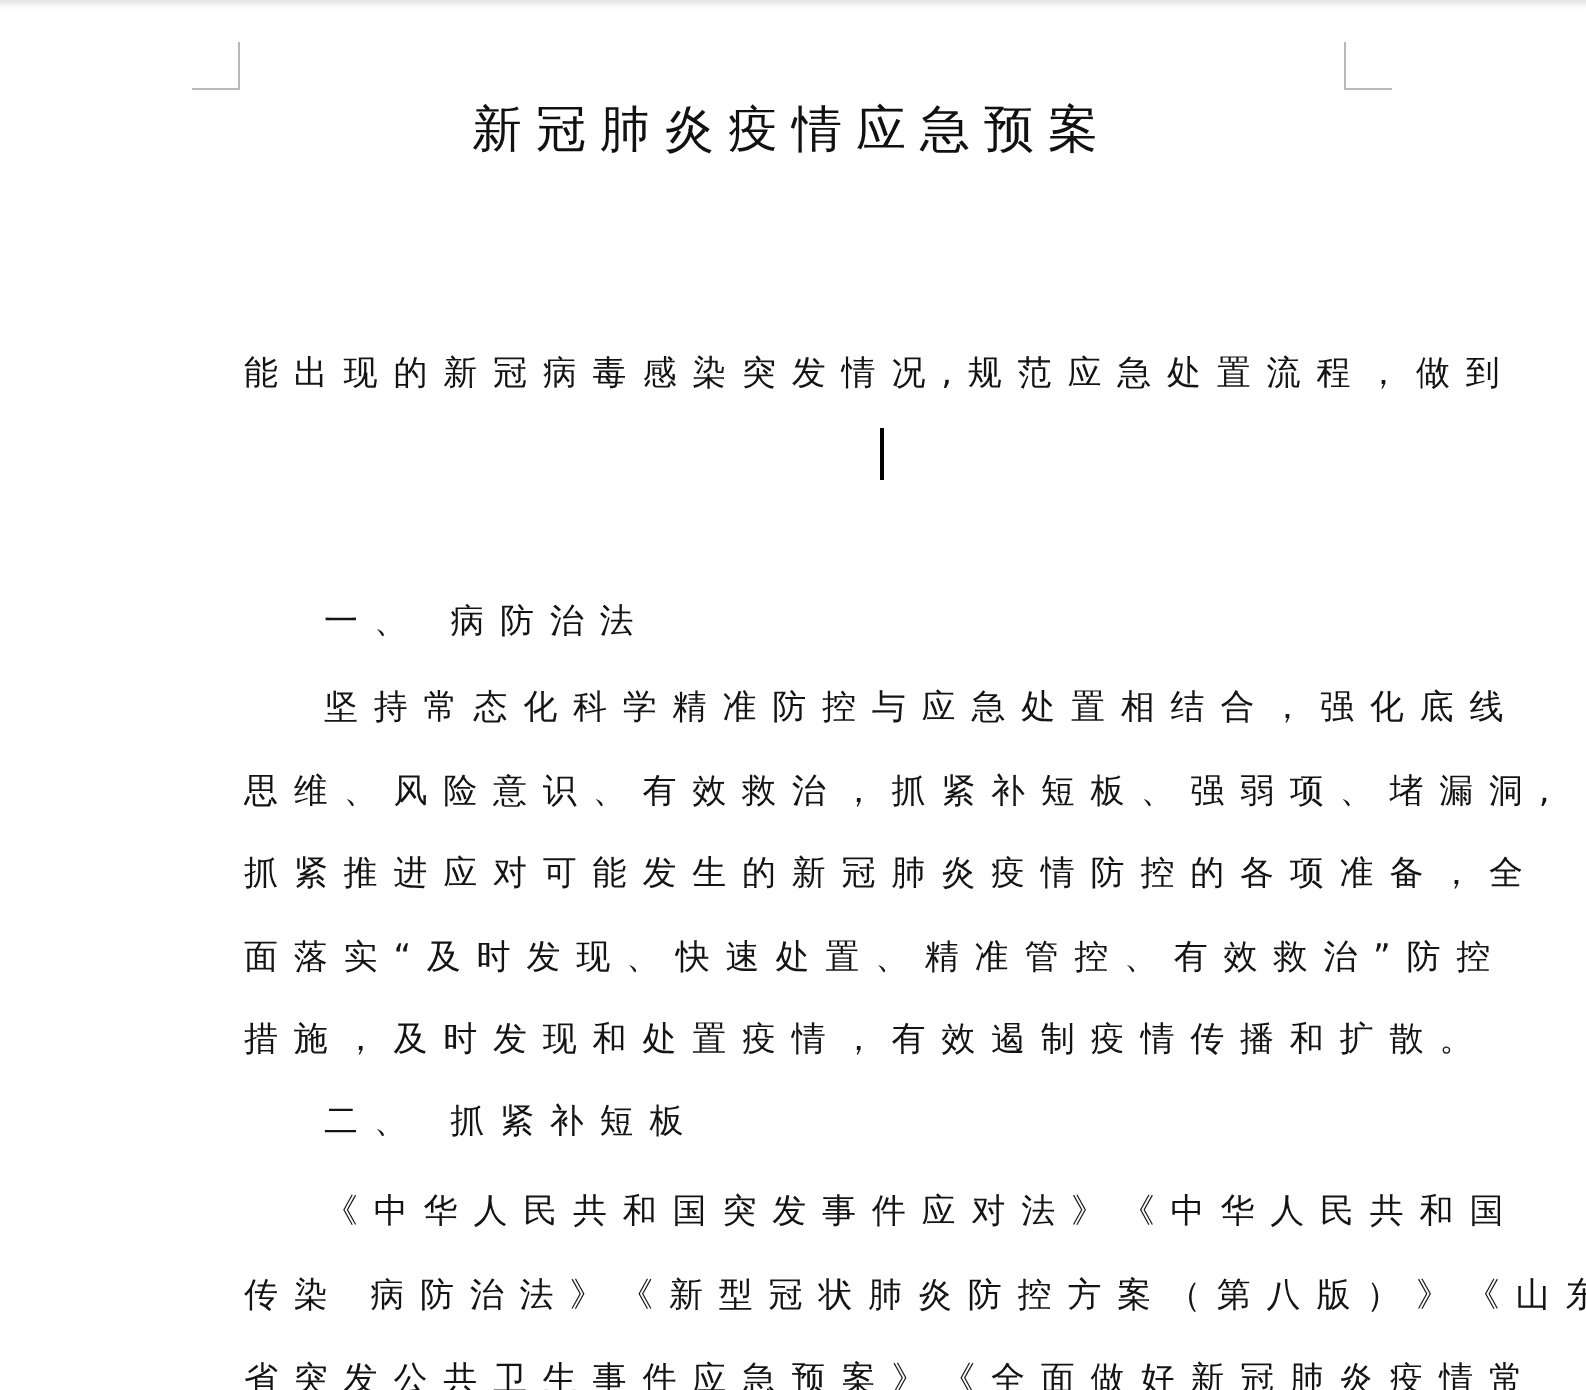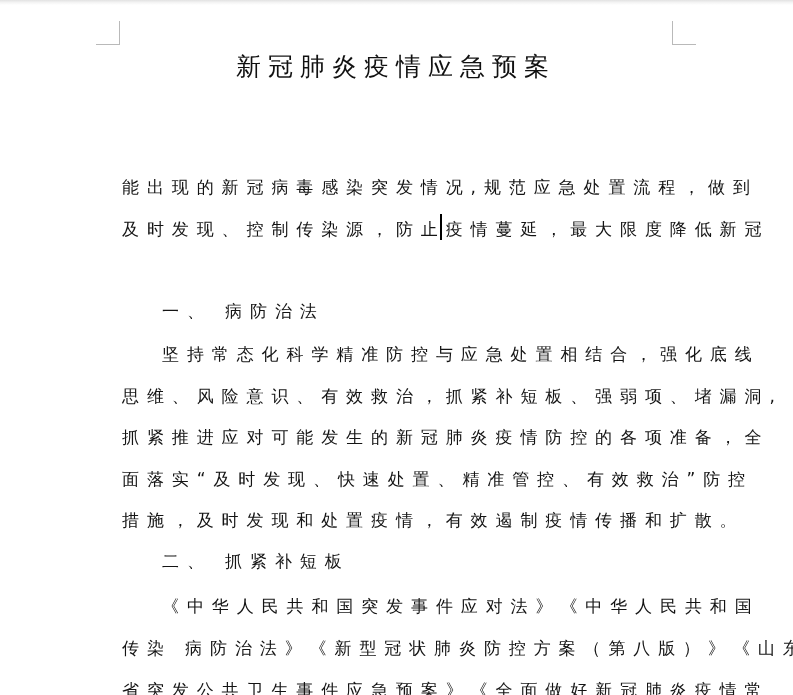--- a/index.html
+++ b/index.html
@@ -43,21 +43,21 @@
     border-bottom: 1px solid #b9b9b9;
   }
   .doc-title {
     position: absolute;
     left: 122px;
     width: 548px;
     top: 46px;
     height: 40px;
     line-height: 40px;
     text-align: center;
-    font-family: Liberation Sans, sans-serif;
+    font-family: Liberation Serif, serif;
     font-size: 25px;
     letter-spacing: 7px;
     color: #111;
     white-space: nowrap;
   }
   .line {
     position: absolute;
     left: 122px;
     width: 560px;
     height: 30px;
@@ -85,21 +85,20 @@
 
 <div class="page">
 
   <div class="corner-mark tl"></div>
   <div class="corner-mark tr"></div>
 
   <div class="doc-title">新冠肺炎疫情应急预案</div>
 
 
   <div class="line" style="top:172px">能出现的新冠病毒感染突发情况,规范应急处置流程，做到</div>
-  <div class="line" style="top:214px">及时发现、控制传染源，防止疫情蔓延，最大限度降低新冠</div>
 
   <div class="line heading" style="top:296px">一、 病防治法</div>
 
   <div class="line indent" style="top:339px">坚持常态化科学精准防控与应急处置相结合，强化底线</div>
   <div class="line" style="top:381px">思维、风险意识、有效救治，抓紧补短板、强弱项、堵漏洞,</div>
   <div class="line" style="top:422px">抓紧推进应对可能发生的新冠肺炎疫情防控的各项准备，全</div>
   <div class="line" style="top:464px">面落实“及时发现、快速处置、精准管控、有效救治”防控</div>
   <div class="line" style="top:505px">措施，及时发现和处置疫情，有效遏制疫情传播和扩散。</div>
 
   <div class="line heading" style="top:546px">二、 抓紧补短板</div>

